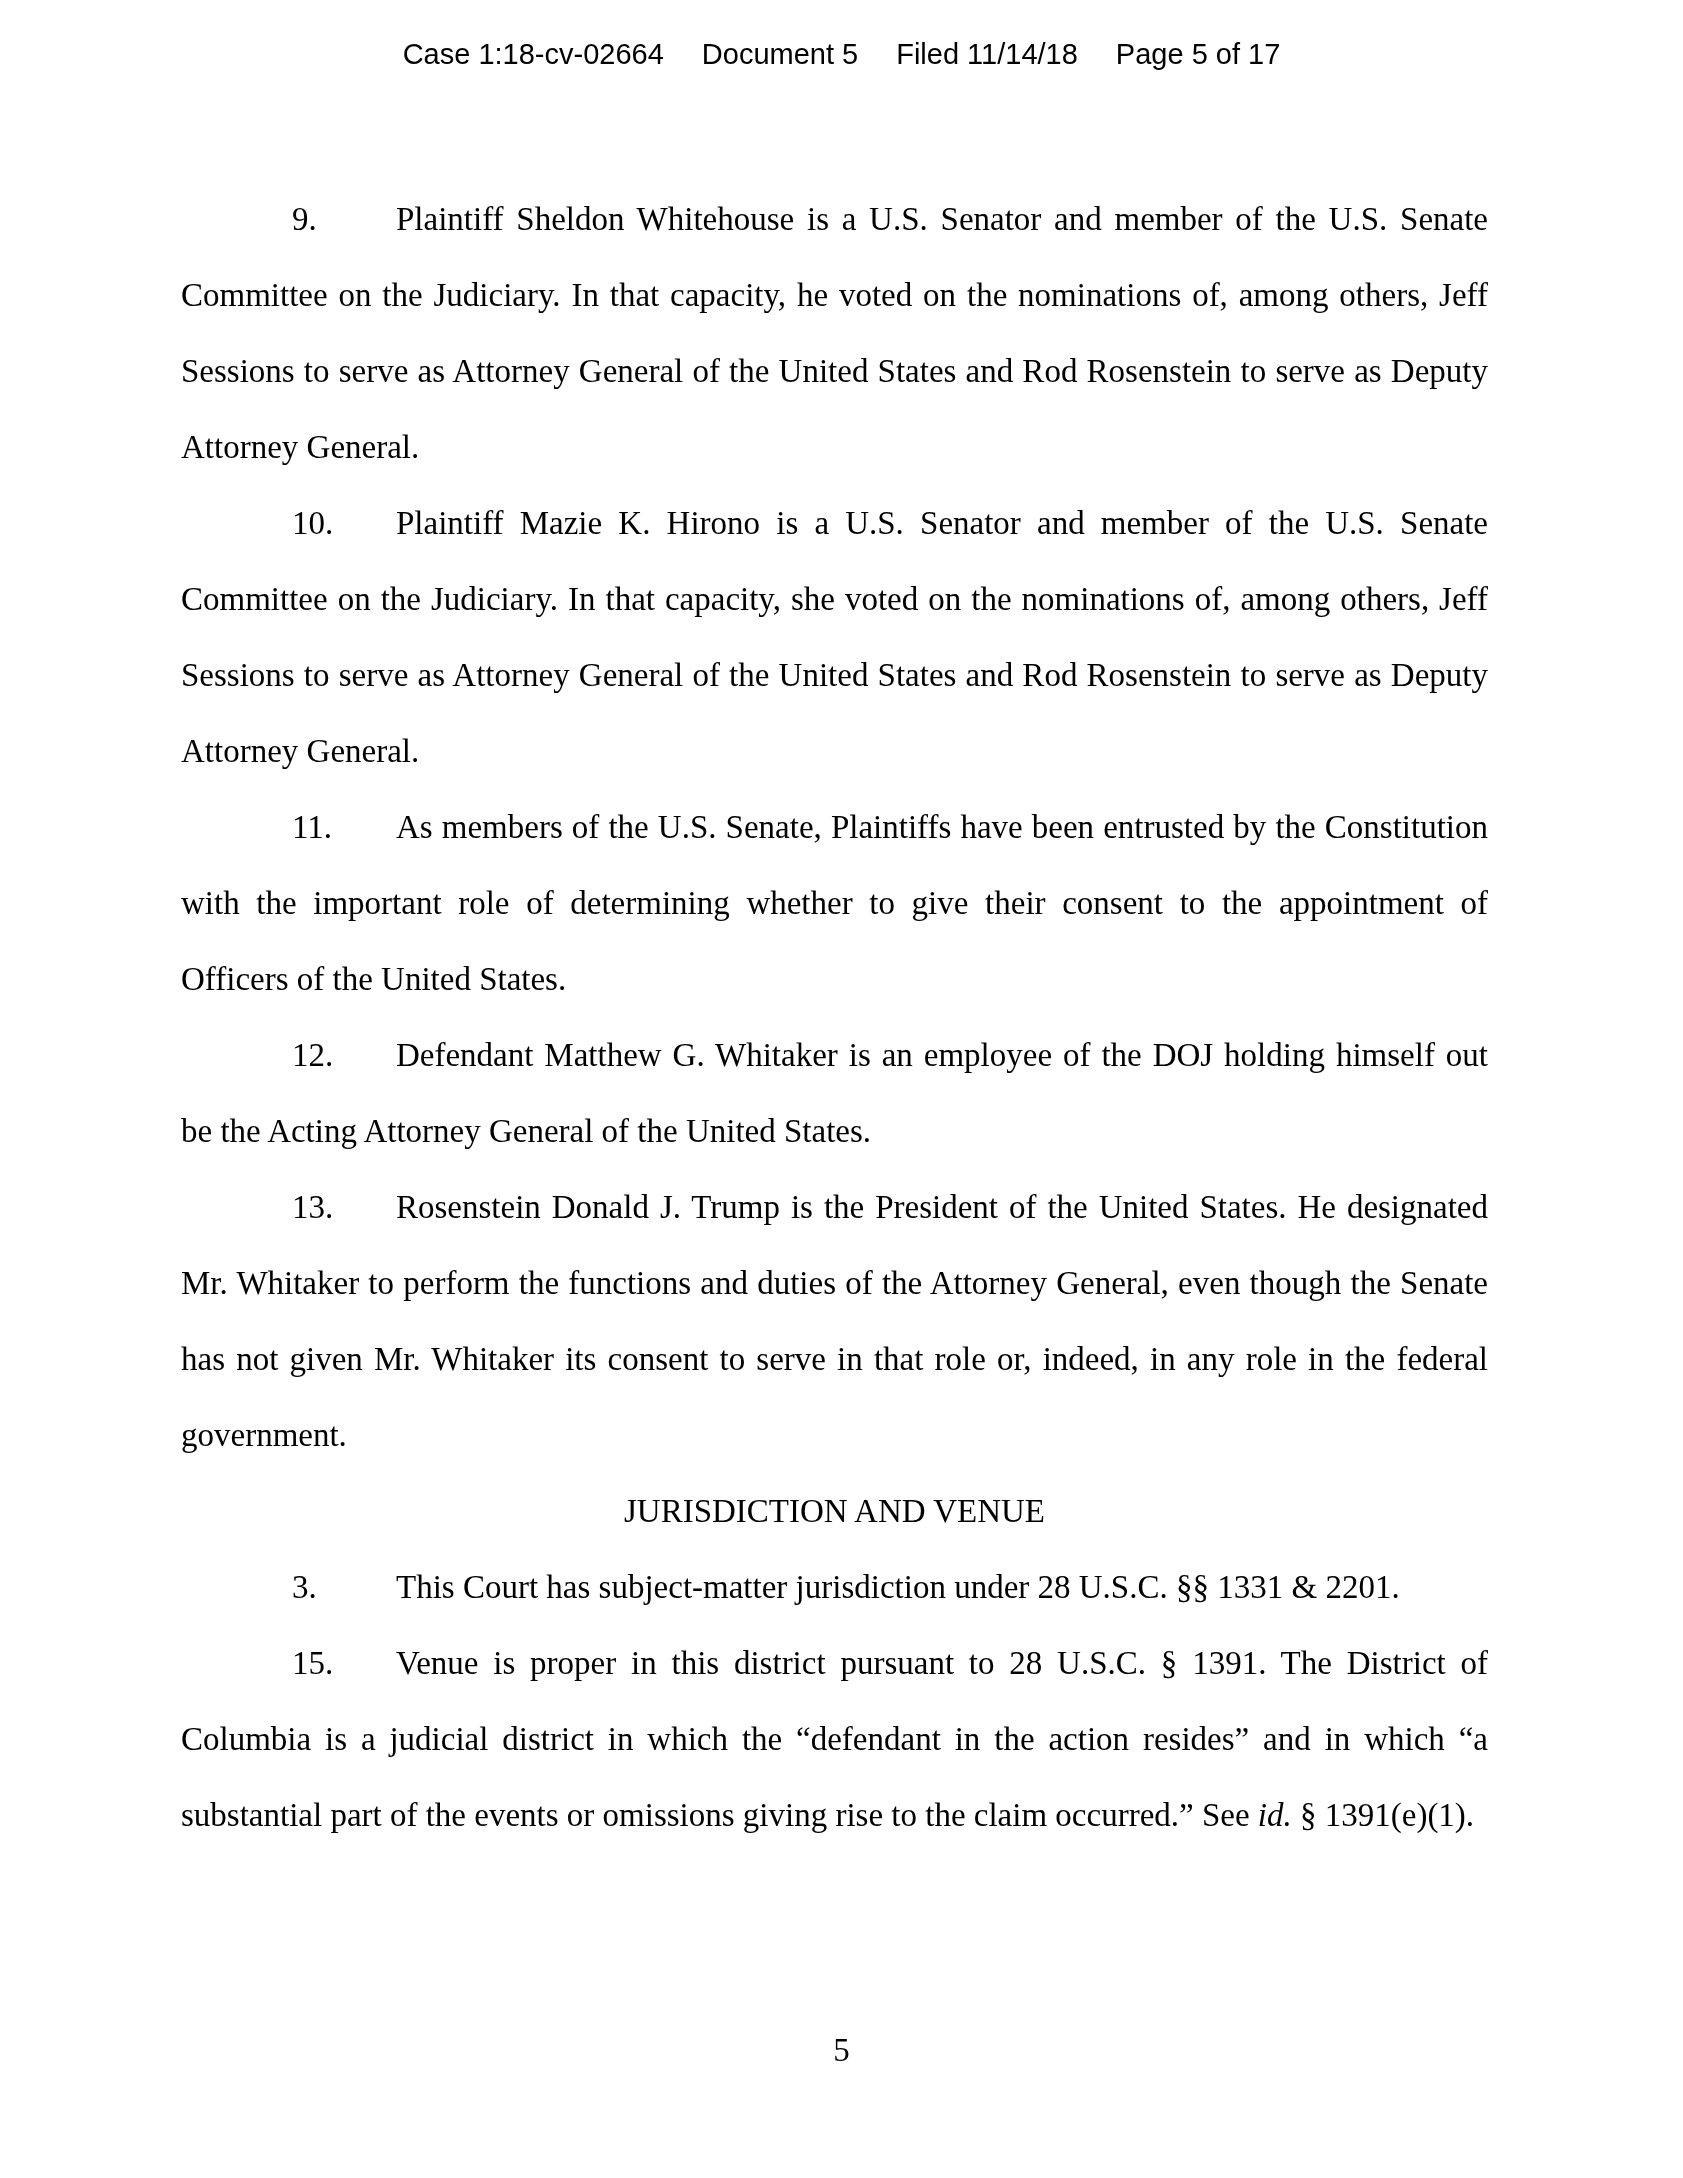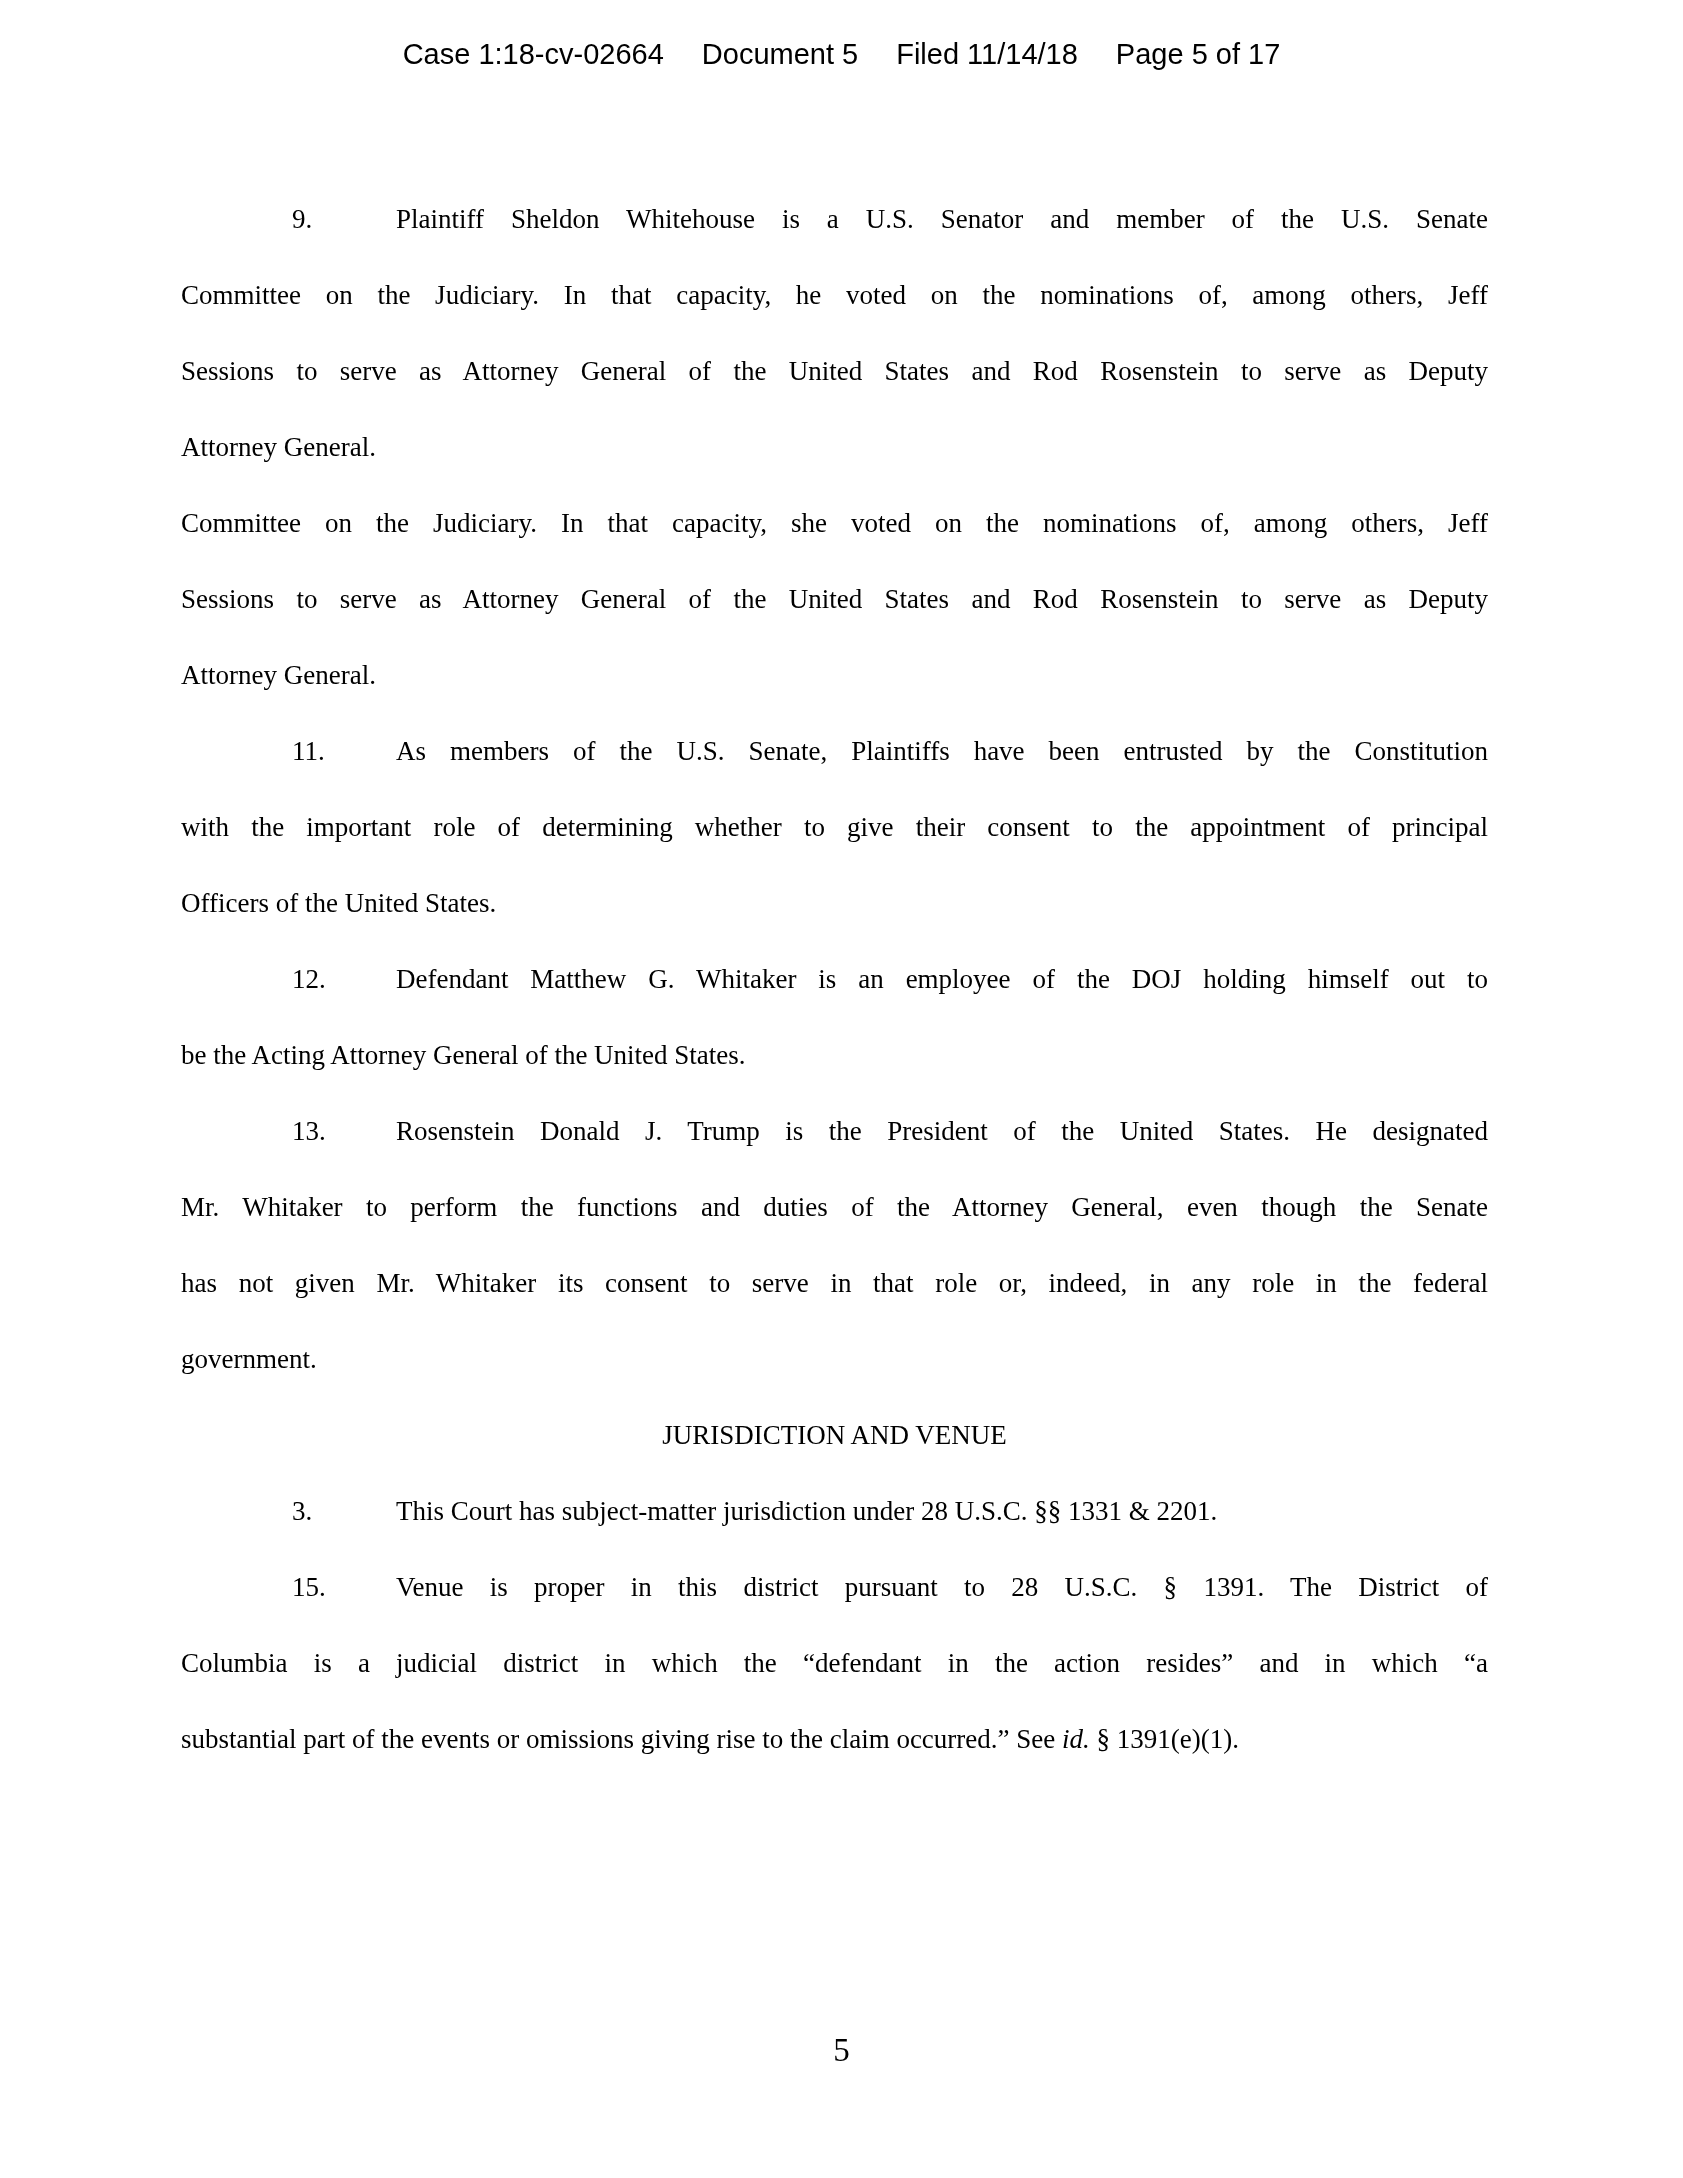--- a/index.html
+++ b/index.html
@@ -23,21 +23,21 @@
     font-size: 29px;
     line-height: 36px;
     white-space: nowrap;
   }
   .doc-body {
     position: absolute;
     top: 181px;
     left: 181px;
     width: 1307px;
     font-family: "Liberation Serif", "DejaVu Serif", serif;
-    font-size: 27px;
+    font-size: 33px;
   }
   .line {
     height: 76px;
     line-height: 76px;
     text-align: justify;
     text-align-last: justify;
     overflow: hidden;
   }
   .line.last { text-align-last: left; }
   .line.first { margin-left: 111px; }
@@ -78,20 +78,21 @@
   <div class="doc-body">
 
     <div>
       <div class="line first"><span class="pnum">9.</span><span>Plaintiff Sheldon Whitehouse is a U.S. Senator and member of the U.S. Senate</span></div>
       <div class="line">Committee on the Judiciary. In that capacity, he voted on the nominations of, among others, Jeff</div>
       <div class="line">Sessions to serve as Attorney General of the United States and Rod Rosenstein to serve as Deputy</div>
       <div class="line last">Attorney General.</div>
     </div>
 
     <div>
+      <div class="line first"><span class="pnum">10.</span><span>Plaintiff Mazie K. Hirono is a U.S. Senator and member of the U.S. Senate</span></div>
       <div class="line">Committee on the Judiciary. In that capacity, she voted on the nominations of, among others, Jeff</div>
       <div class="line">Sessions to serve as Attorney General of the United States and Rod Rosenstein to serve as Deputy</div>
       <div class="line last">Attorney General.</div>
     </div>
 
     <div>
       <div class="line first"><span class="pnum">11.</span><span>As members of the U.S. Senate, Plaintiffs have been entrusted by the Constitution</span></div>
       <div class="line">with the important role of determining whether to give their consent to the appointment of principal</div>
       <div class="line last">Officers of the United States.</div>
     </div>

